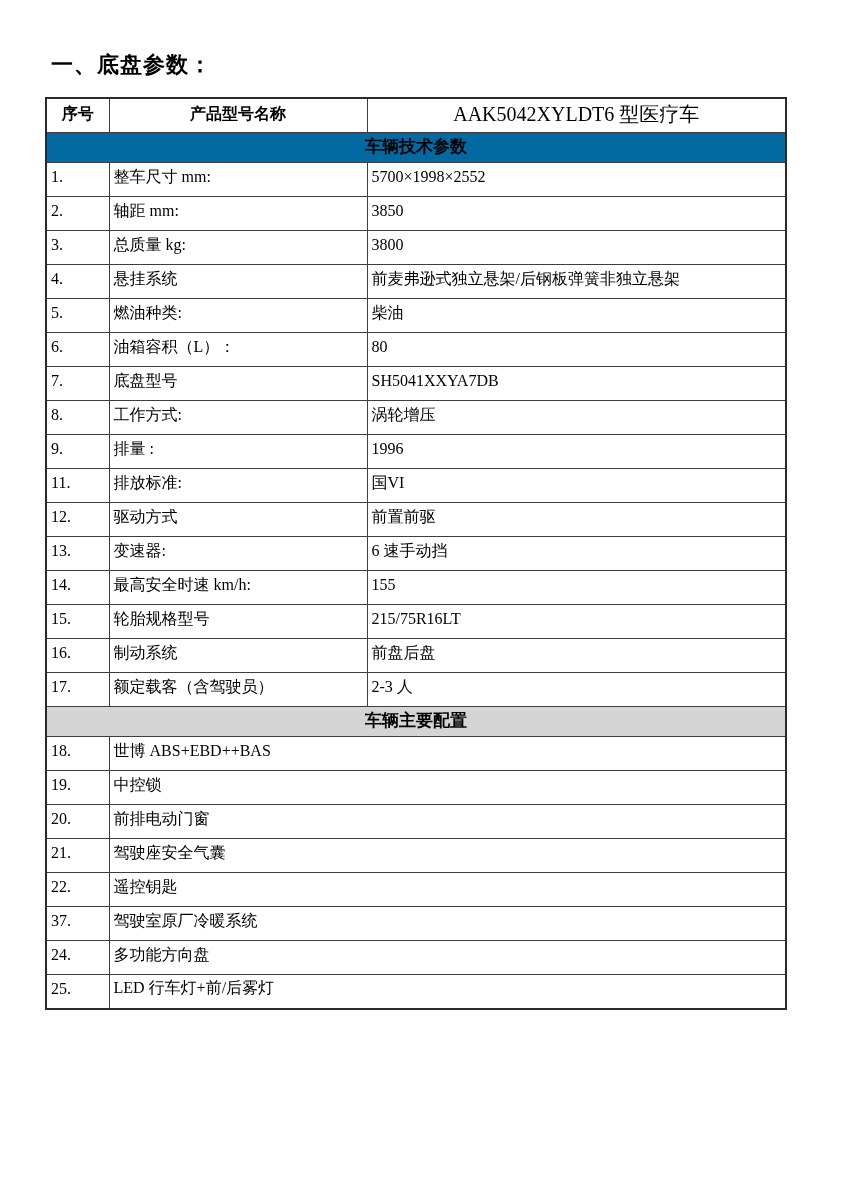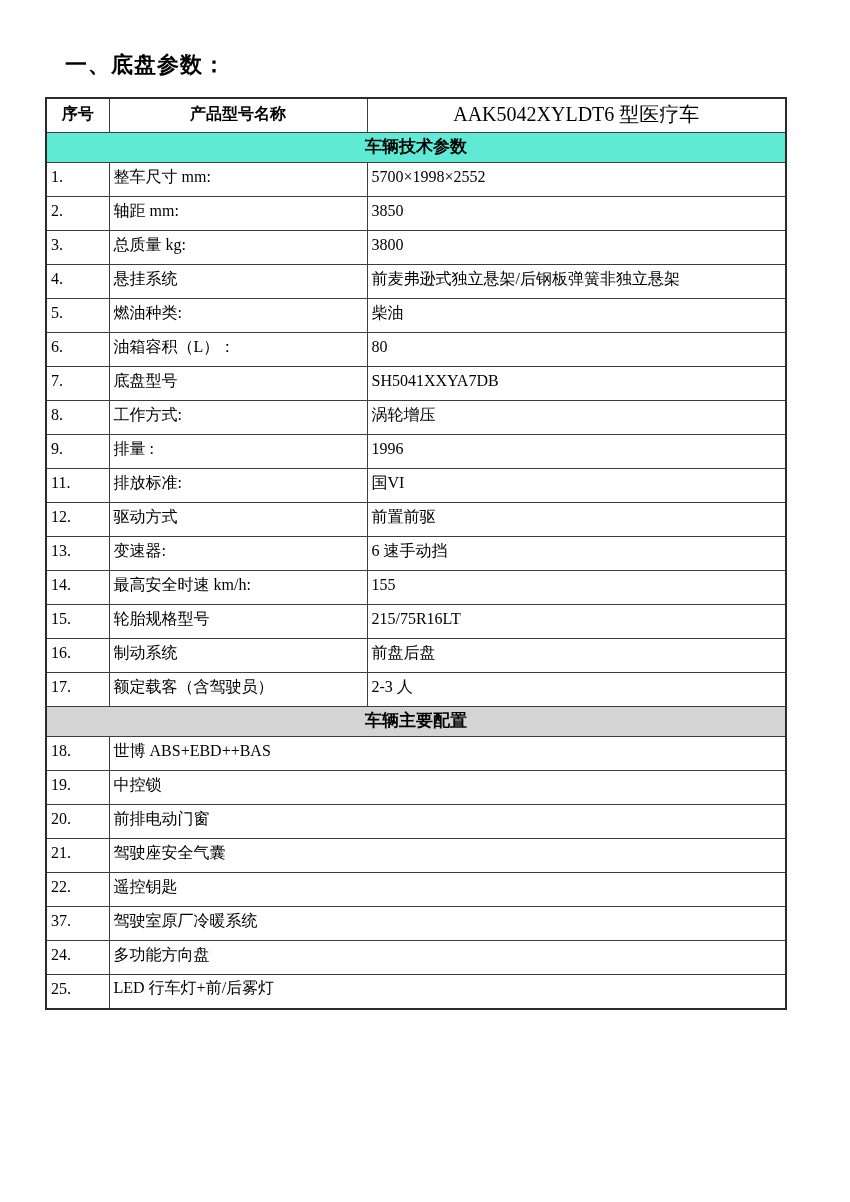--- a/index.html
+++ b/index.html
@@ -7,21 +7,21 @@
     position: relative;
     width: 850px;
     height: 1202px;
     background: #ffffff;
     overflow: hidden;
     font-family: "Liberation Serif", "DejaVu Serif", serif;
     color: #000000;
   }
   .doc-title {
     position: absolute;
-    left: 65px;
+    left: 51px;
     top: 50px;
     font-family: "Liberation Sans", "DejaVu Sans", sans-serif;
     font-weight: bold;
     font-size: 22px;
     letter-spacing: 1px;
     color: #000000;
   }
   table.spec {
     position: absolute;
     left: 45px;
@@ -85,21 +85,21 @@
     </colgroup>
     <thead>
       <tr class="head-row">
         <th>序号</th>
         <th>产品型号名称</th>
         <th class="model-cell">AAK5042XYLDT6 型医疗车</th>
       </tr>
     </thead>
     <tbody>
     <tr class="band-row">
-      <td colspan="3" class="band" style="background: #5eead4;">车辆技术参数</td>
+      <td colspan="3" class="band" style="background: #0369a1;">车辆技术参数</td>
     </tr>
 
     <tr class="data-row">
       <td class="cell-num">1.</td>
       <td class="cell-label">整车尺寸 mm:</td>
       <td class="cell-value">5700×1998×2552</td>
     </tr>
 
     <tr class="data-row">
       <td class="cell-num">2.</td>

